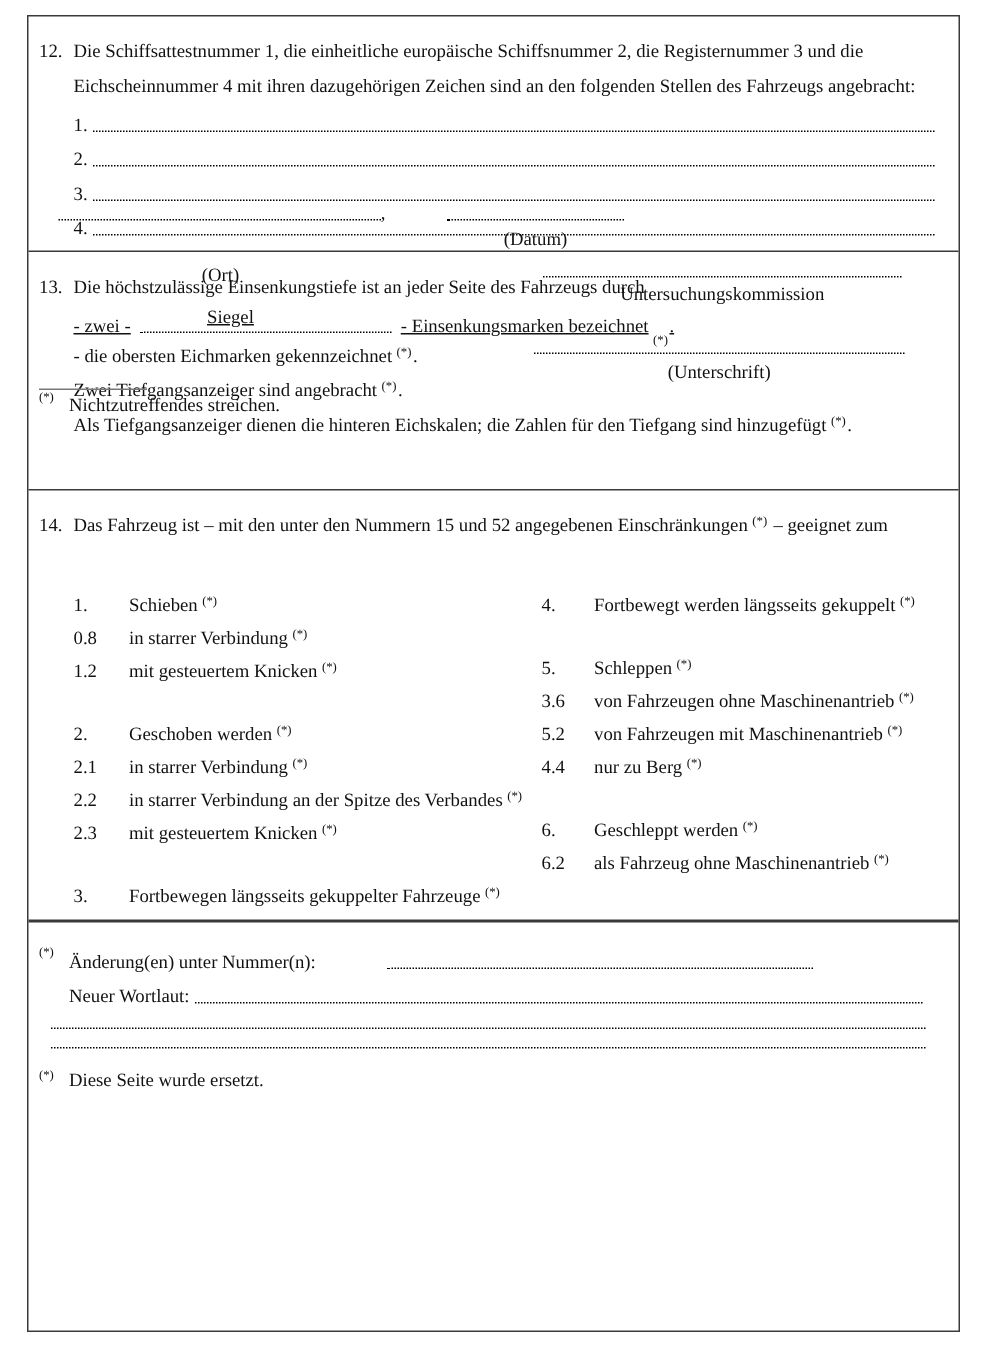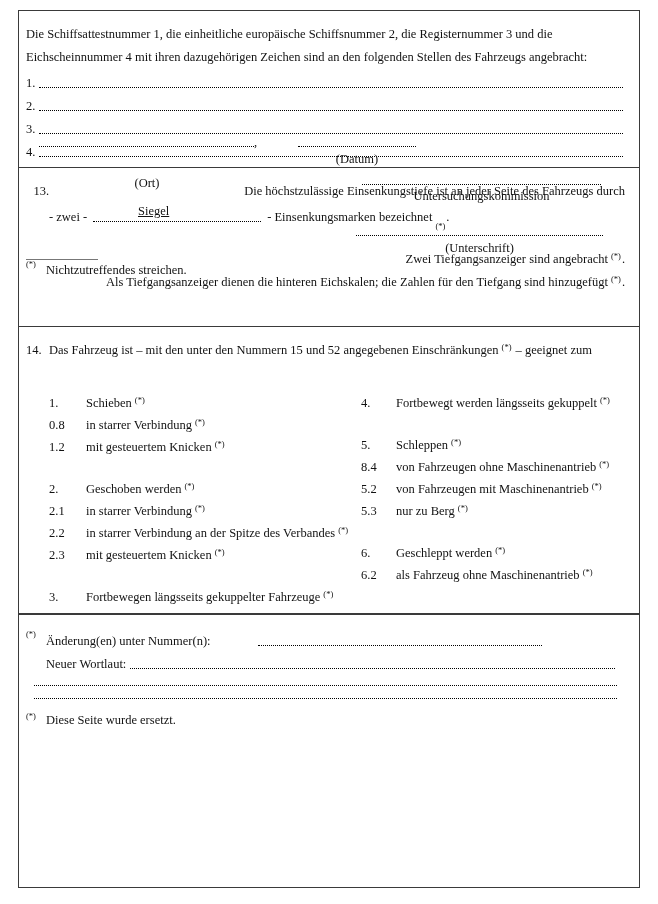--- a/index.html
+++ b/index.html
@@ -11,39 +11,39 @@
     position:relative;
   }
   .doc {
     position:absolute; left:18px; top:10px;
     width:622px; height:878px;
     border:1px solid #3a3a3a;
     background:#fff;
   }
   .sec { position:relative; border-bottom:1px solid #3a3a3a; padding:12px 14px 0 7px; }
   .sec12 { height:157px; }
-  .sec13 { height:159px;text-align:right; }
+  .sec13 { height:159px; }
   .sec14 { height:287px; }
   .secfoot { height:275px; border-bottom:none; border-top:1px solid #3a3a3a; padding:12px 14px 0 7px; }
 
   .hang { display:flex; }
   .secnum { width:23px; flex:none; line-height:23px; }
   .ptext { flex:1; }
   .ln { line-height:23px; }
 
   .entry { display:flex; align-items:flex-end; height:23px; }
   .entry-num { flex:none; line-height:18px; }
   .dots { flex:1; border-bottom:1px dotted #000; margin:0 2px 4px 4px; }
   .dots-mid { width:168px; border-bottom:1px dotted #000; margin:0 6px 4px 6px; }
   .flexline { display:flex; align-items:flex-end; height:23px; }
-  .flexline > span { line-height:18px; }
+  .flexline > span { line-height:18px;text-decoration:underline; }
 
   sup.fn { font-size:8.5px; line-height:0; vertical-align:4px; margin:0 1px 0 3px; white-space:nowrap; }
 
-  .gap-top { margin-top:22px; }
+  .gap-top { }
 
   .cols { display:flex; margin-top:30px; }
   .colL { width:335px; flex:none; padding-left:23px; }
   .colR { flex:1; padding-left:0; }
   .group { margin-bottom:20px; }
   .group:last-child { margin-bottom:0; }
   .item { display:flex; line-height:22px; }
   .item-num { width:37px; flex:none; }
   .colR .item-num { width:35px; }
   .item-label { white-space:nowrap; }
@@ -65,20 +65,21 @@
   .fnrule { border-top:1px solid #777; }
   .fnrow { display:flex; }
 </style>
 </head>
 <body>
 
 <div class="doc">
 
   <section class="sec sec12">
     <div class="hang">
+      <span class="secnum">12.</span>
       <div class="ptext">
         <div class="ln">Die Schiffsattestnummer 1, die einheitliche europäische Schiffsnummer 2, die Registernummer 3 und die</div>
         <div class="ln">Eichscheinnummer 4 mit ihren dazugehörigen Zeichen sind an den folgenden Stellen des Fahrzeugs angebracht:</div>
         <div class="entry">
           <span class="entry-num">1.</span>
           <span class="dots"></span>
         </div>
         <div class="entry">
           <span class="entry-num">2.</span>
           <span class="dots"></span>
@@ -100,20 +101,23 @@
       <span class="secnum">13.</span>
       <div class="ptext">
         <div class="ln">Die höchstzulässige Einsenkungstiefe ist an jeder Seite des Fahrzeugs durch</div>
         <div class="flexline">
           <span>- zwei -</span>
           <span class="dots-mid"></span>
           <span>- Einsenkungsmarken bezeichnet</span>
           <sup class="fn">(*)</sup>
           <span>.</span>
         </div>
+        <div class="ln">
+          <span>- die obersten Eichmarken gekennzeichnet</span><sup class="fn">(*)</sup><span>.</span>
+        </div>
         <div class="ln gap-top">
           <span>Zwei Tiefgangsanzeiger sind angebracht</span><sup class="fn">(*)</sup><span>.</span>
         </div>
         <div class="ln">
           <span>Als Tiefgangsanzeiger dienen die hinteren Eichskalen; die Zahlen für den Tiefgang sind hinzugefügt</span><sup class="fn">(*)</sup><span>.</span>
         </div>
       </div>
     </div>
   </section>
 
@@ -173,29 +177,29 @@
               <span class="item-num">4.</span>
               <span class="item-label">Fortbewegt werden längsseits gekuppelt<sup class="fn">(*)</sup></span>
             </div>
           </div>
           <div class="group">
             <div class="item">
               <span class="item-num">5.</span>
               <span class="item-label">Schleppen<sup class="fn">(*)</sup></span>
             </div>
             <div class="item">
-              <span class="item-num">8.4</span>
+              <span class="item-num">3.6</span>
               <span class="item-label">von Fahrzeugen ohne Maschinenantrieb<sup class="fn">(*)</sup></span>
             </div>
             <div class="item">
               <span class="item-num">5.2</span>
               <span class="item-label">von Fahrzeugen mit Maschinenantrieb<sup class="fn">(*)</sup></span>
             </div>
             <div class="item">
-              <span class="item-num">5.3</span>
+              <span class="item-num">4.4</span>
               <span class="item-label">nur zu Berg<sup class="fn">(*)</sup></span>
             </div>
           </div>
           <div class="group">
             <div class="item">
               <span class="item-num">6.</span>
               <span class="item-label">Geschleppt werden<sup class="fn">(*)</sup></span>
             </div>
             <div class="item">
               <span class="item-num">6.2</span>

